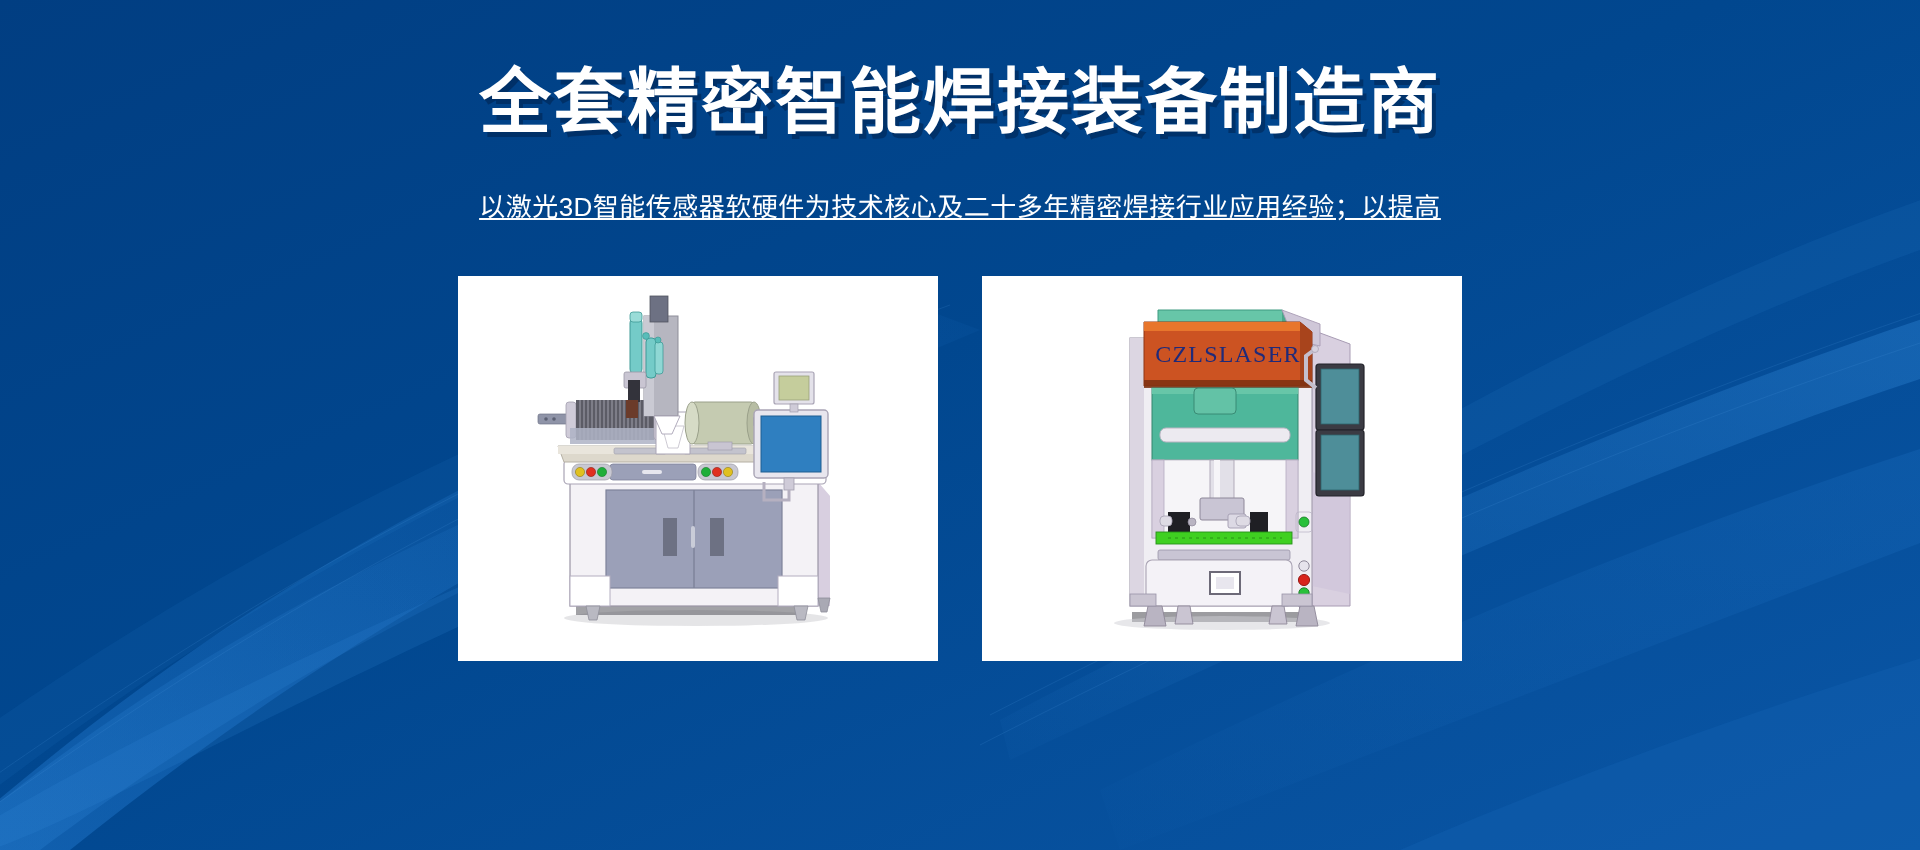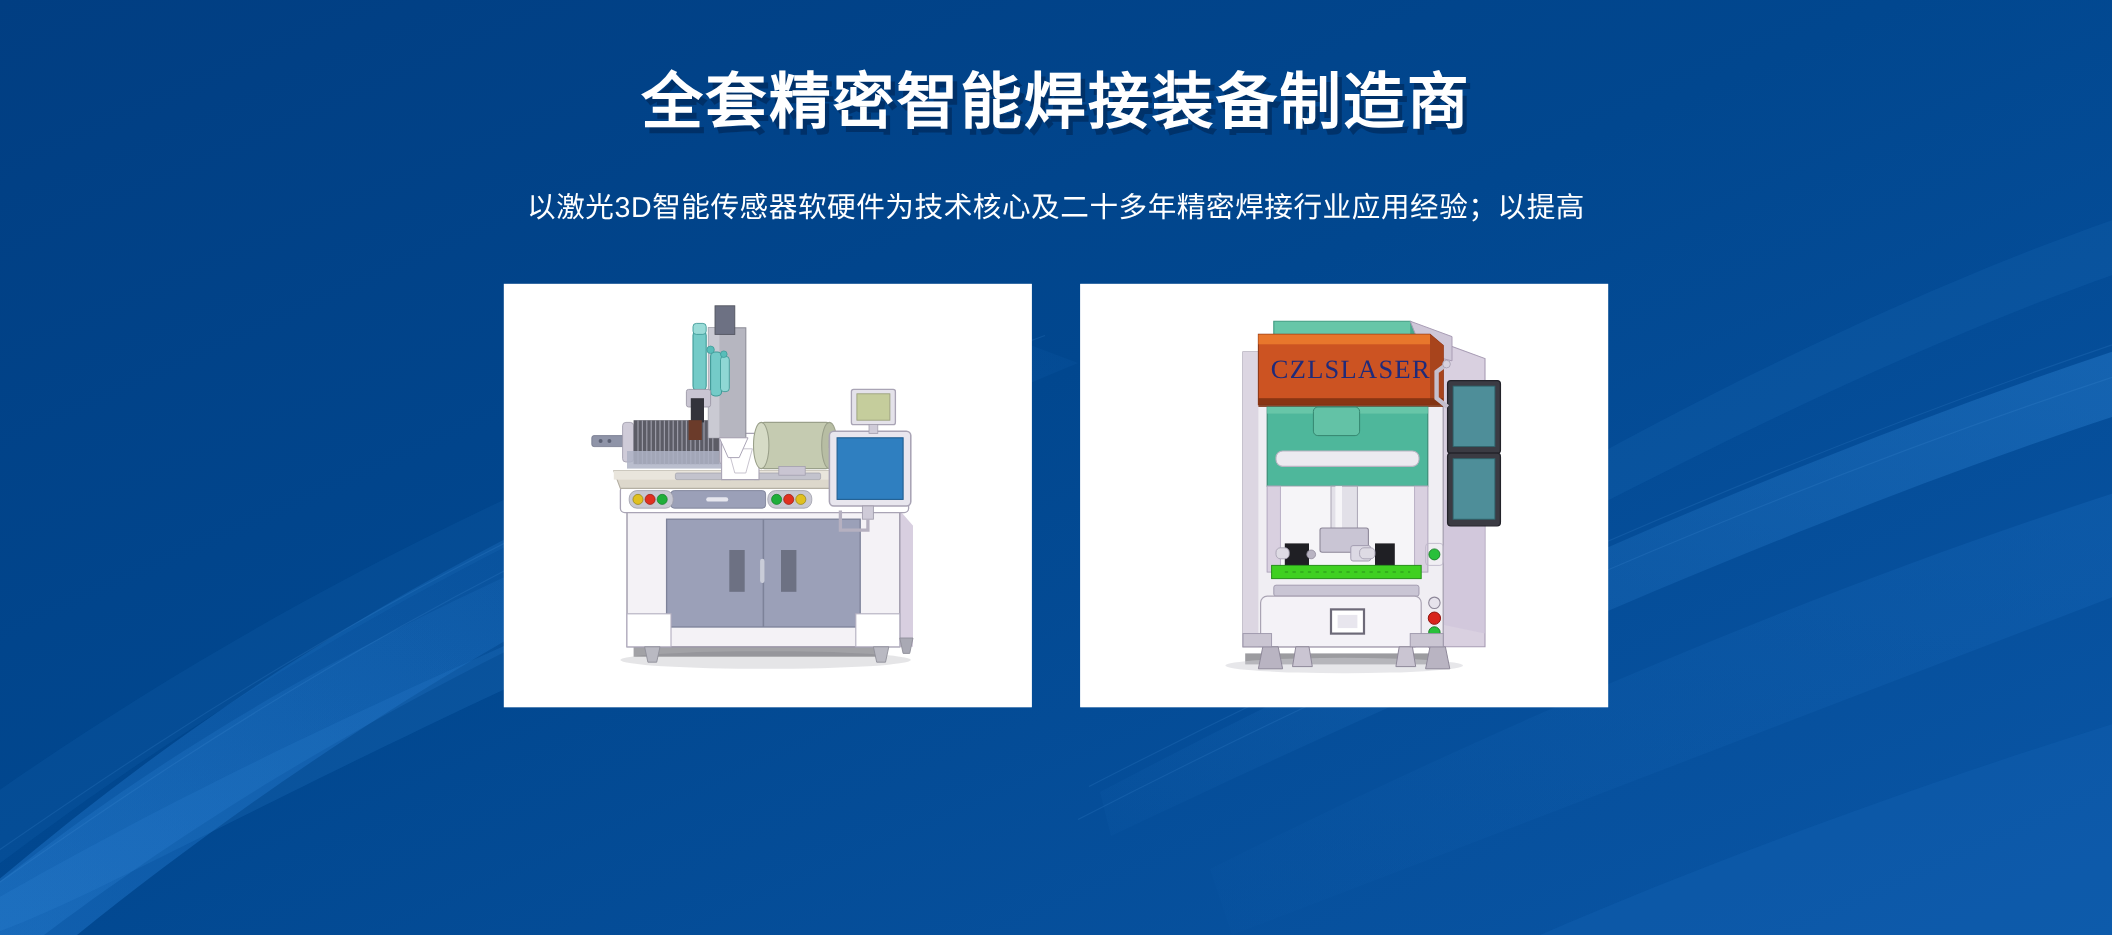--- a/index.html
+++ b/index.html
@@ -27,37 +27,38 @@
     position:relative;
     z-index:5;
     width:100%; height:100%;
     display:flex;
     flex-direction:column;
     align-items:center;
     padding-top:60px;
   }
 
   .headline {
-    font-size:56px;
+    font-size:72px;
     font-weight:bold;
     color:#ffffff;
     letter-spacing:2px;
     line-height:1.18;
     text-shadow:4px 5px 0 rgba(0,26,64,.45);
     white-space:nowrap;
   }
 
   .subcopy {
     margin-top:40px;
     width:1130px;
     text-align:center;
     color:#ffffff;
     font-size:26px;
     line-height:1.75;
     letter-spacing:.5px;
+    text-decoration:underline;
   }
   .subcopy p { white-space:nowrap; }
 
   
   .cards {
     margin-top:46px;
     display:flex;
     gap:44px;
     align-items:center;
   }

